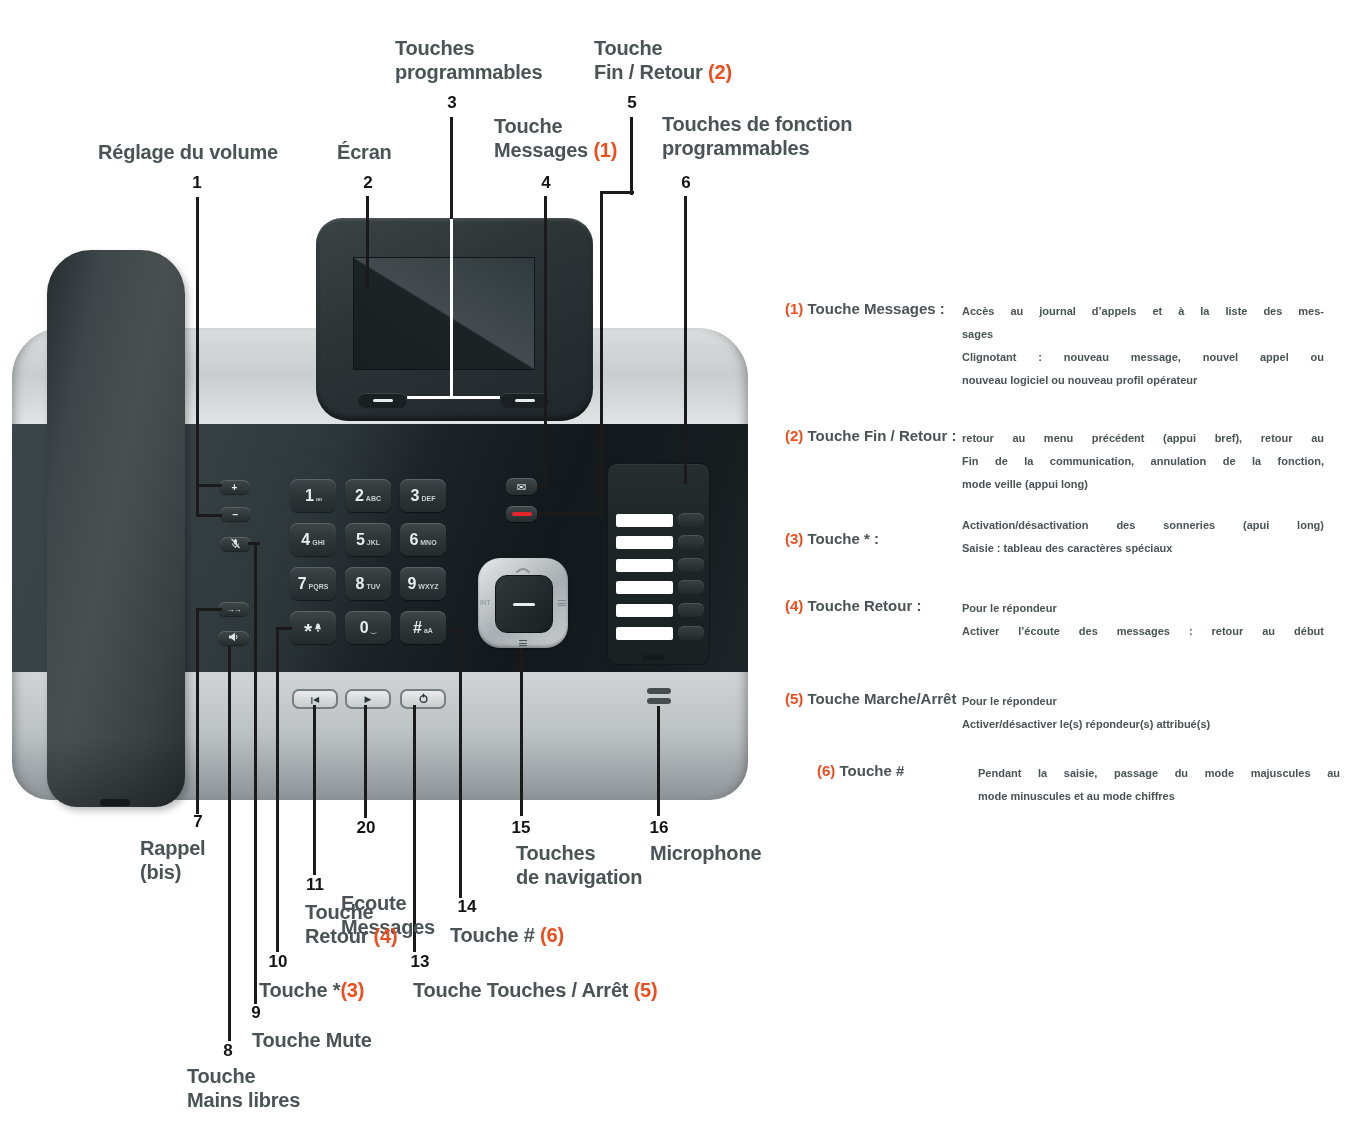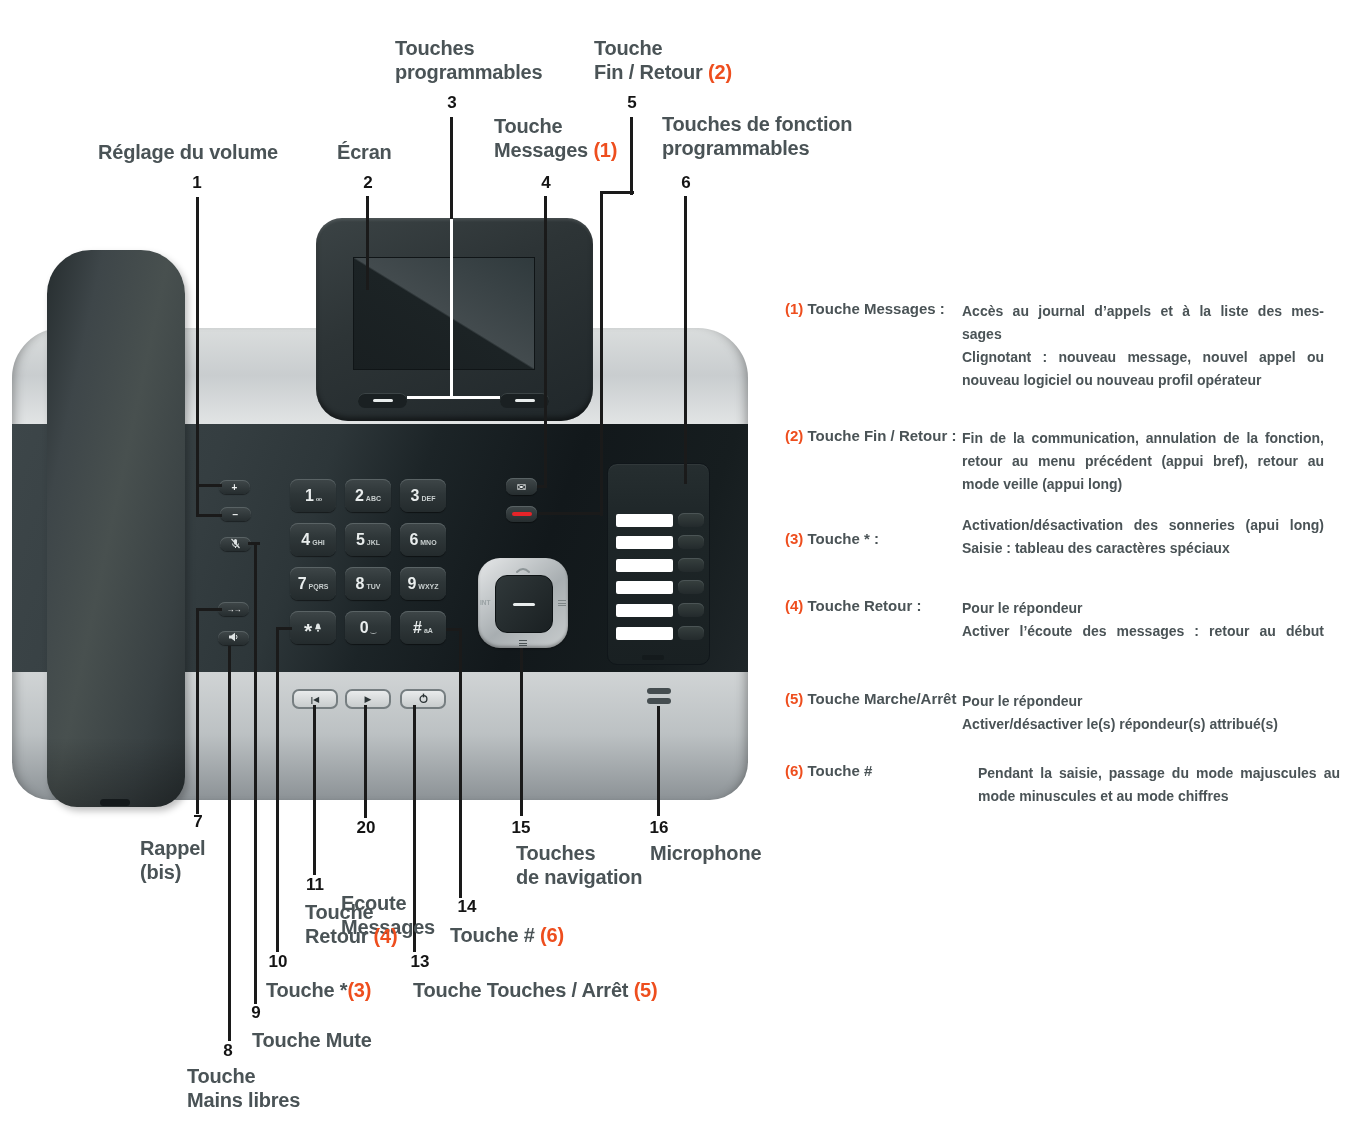--- a/index.html
+++ b/index.html
@@ -9,21 +9,21 @@
   .clabel{position:absolute;font-size:20px;font-weight:bold;color:#4a5356;
     line-height:24px;letter-spacing:-0.2px;white-space:nowrap;z-index:7;}
   .clabel .o{color:#ee4e1e;}
   .cnum{position:absolute;transform:translateX(-50%);font-size:17px;font-weight:bold;
     color:#141414;z-index:7;}
   .cline{position:absolute;background:#1a1a1a;z-index:6;}
   .cline.w{background:#ffffff;}
   
   .lg-label{position:absolute;left:785px;font-size:15px;font-weight:bold;color:#4a5356;white-space:nowrap;z-index:7;}
   .lg-label .o{color:#ee4e1e;}
-  .lg-desc{position:absolute;left:962px;width:362px;font-size:14px;font-weight:bold;color:#4a5356;line-height:23px;z-index:7;}
+  .lg-desc{position:absolute;left:962px;width:362px;font-size:11px;font-weight:bold;color:#4a5356;line-height:23px;z-index:7;}
   .lg-desc .jl{text-align:justify;text-align-last:justify;}
   
   .pbody{position:absolute;left:12px;top:328px;width:736px;height:472px;
     border-radius:50px 50px 38px 38px;overflow:hidden;z-index:1;
     background:linear-gradient(180deg,#dadddd 0%,#c9cdcf 10%,#eef0f0 26%,#c8cccd 38%,#d0d4d5 58%,#d5d8d9 70%,#bcc1c3 86%,#8c9296 100%);
     box-shadow:inset 10px 0 12px -9px rgba(0,0,0,.4),inset -10px 0 12px -9px rgba(0,0,0,.4);}
   .darkband{position:absolute;left:0;top:96px;width:736px;height:248px;
     background:linear-gradient(110deg,#3d4649 0%,#353e41 26%,#2d3639 40%,#1c2427 52%,#12181b 70%,#161d1f 88%,#1f2629 100%);}
   .handset{position:absolute;left:47px;top:250px;width:138px;height:557px;
     border-radius:44px 44px 30px 30px;z-index:3;
@@ -313,21 +313,21 @@
       <div class="clabel" style="left: 650px; top: 841px;">
         <div><span>Microphone</span></div>
       </div>
       <div class="clabel" style="left: 305px; top: 900px;">
         <div><span>Touche</span></div>
         <div><span>Retour </span><span class="o">(4)</span></div>
       </div>
       <div class="clabel" style="left: 450px; top: 923px;">
         <div><span>Touche # </span><span class="o">(6)</span></div>
       </div>
-      <div class="clabel" style="left: 266px; top: 978px;">
+      <div class="clabel" style="left: 259px; top: 978px;">
         <div><span>Touche *</span><span class="o">(3)</span></div>
       </div>
       <div class="clabel" style="left: 413px; top: 978px;">
         <div><span>Touche Touches / Arrêt </span><span class="o">(5)</span></div>
       </div>
       <div class="clabel" style="left: 252px; top: 1028px;">
         <div><span>Touche Mute</span></div>
       </div>
       <div class="clabel" style="left: 187px; top: 1064px;">
         <div><span>Touche</span></div>
@@ -355,38 +355,38 @@
   <div id="legend">
       <div class="lg-label" style="top: 300px;"><span class="o">(1)</span><span> Touche Messages :</span></div>
       <div class="lg-desc" style="top: 300px;">
         <div class="jl">Accès au journal d’appels et à la liste des mes-</div>
         <div>sages</div>
         <div class="jl">Clignotant : nouveau message, nouvel appel ou</div>
         <div>nouveau logiciel ou nouveau profil opérateur</div>
       </div>
       <div class="lg-label" style="top: 427px;"><span class="o">(2)</span><span> Touche Fin / Retour :</span></div>
       <div class="lg-desc" style="top: 427px;">
+        <div class="jl">retour au menu précédent (appui bref), retour au</div>
         <div class="jl">Fin de la communication, annulation de la fonction,</div>
-        <div class="jl">retour au menu précédent (appui bref), retour au</div>
         <div>mode veille (appui long)</div>
       </div>
       <div class="lg-label" style="top: 530px;"><span class="o">(3)</span><span> Touche * :</span></div>
       <div class="lg-desc" style="top: 514px;">
         <div class="jl">Activation/désactivation des sonneries (apui long)</div>
         <div>Saisie : tableau des caractères spéciaux</div>
       </div>
       <div class="lg-label" style="top: 597px;"><span class="o">(4)</span><span> Touche Retour :</span></div>
       <div class="lg-desc" style="top: 597px;">
         <div>Pour le répondeur</div>
         <div class="jl">Activer l’écoute des messages : retour au début</div>
       </div>
       <div class="lg-label" style="top: 690px;"><span class="o">(5)</span><span> Touche Marche/Arrêt</span></div>
       <div class="lg-desc" style="top: 690px;">
         <div>Pour le répondeur</div>
         <div>Activer/désactiver le(s) répondeur(s) attribué(s)</div>
       </div>
-      <div class="lg-label" style="top: 762px;"><span class="o">(6)</span><span> Touche #</span></div>
+      <div class="lg-label" style="top: 762px; margin-left: 32px;"><span class="o">(6)</span><span> Touche #</span></div>
       <div class="lg-desc" style="top: 762px; margin-left: 16px;">
         <div class="jl">Pendant la saisie, passage du mode majuscules au</div>
         <div>mode minuscules et au mode chiffres</div>
       </div>
     </div>
 </div>
 
 </body></html>

